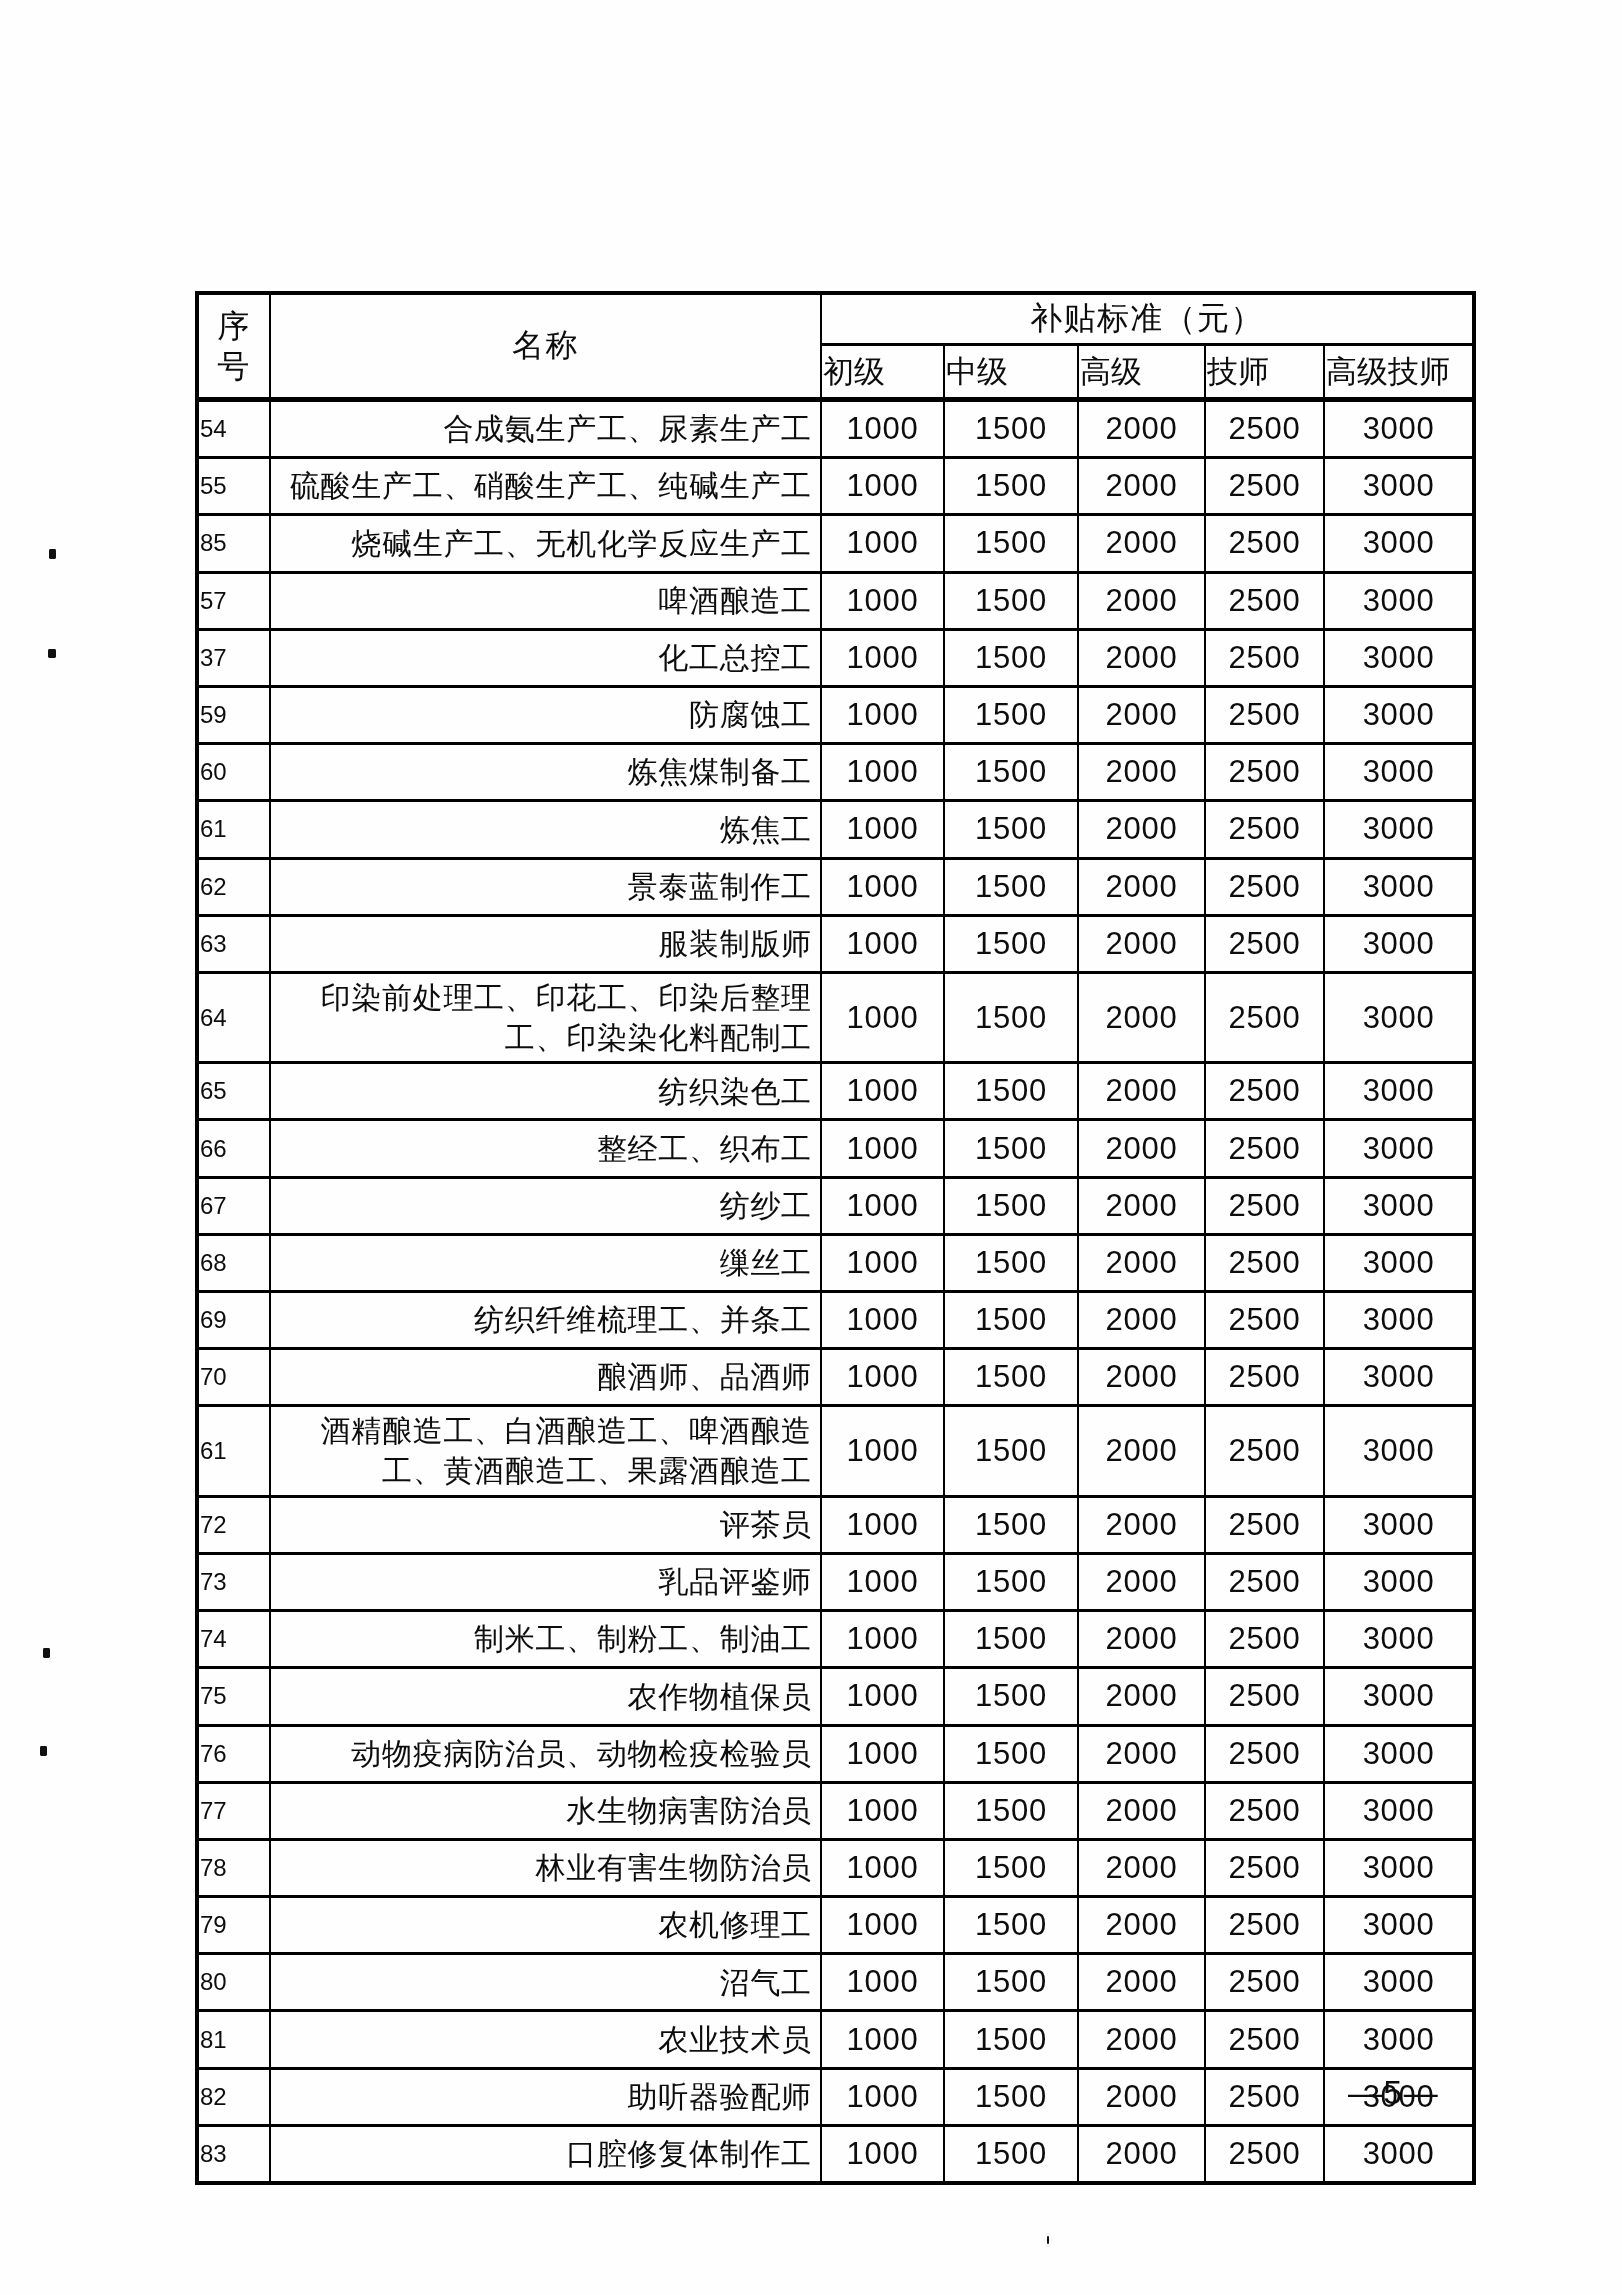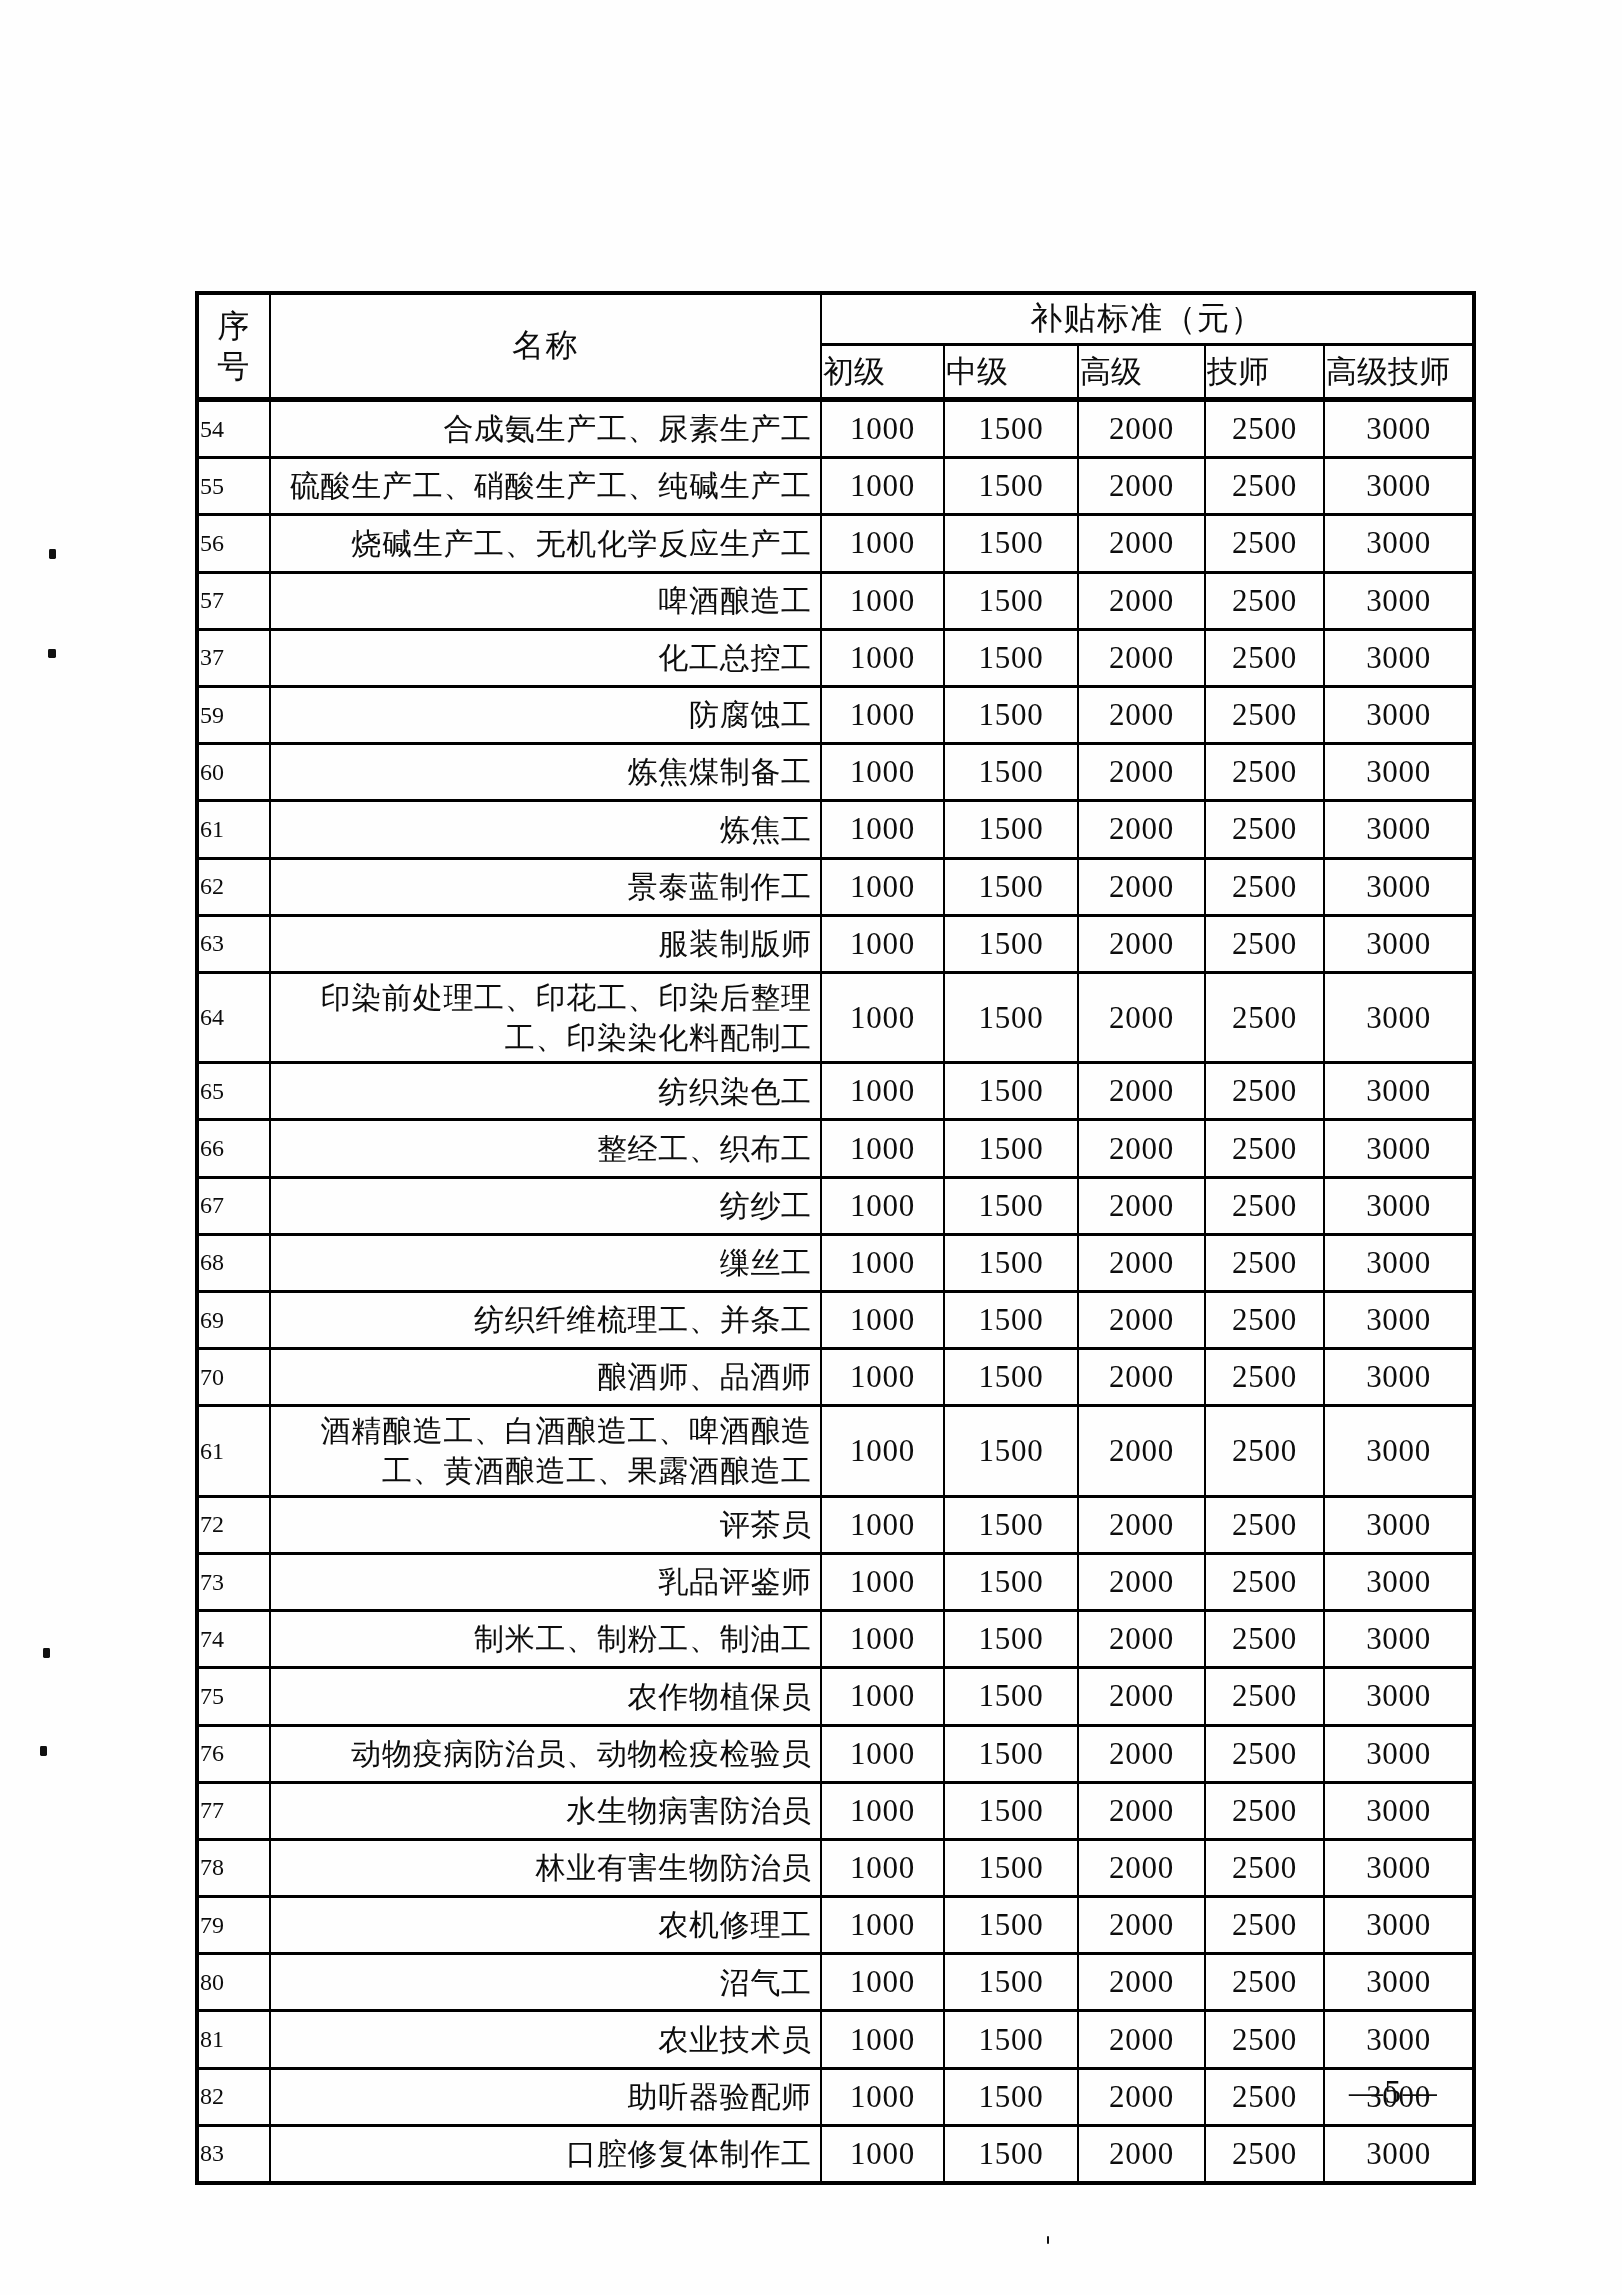--- a/index.html
+++ b/index.html
@@ -5,21 +5,21 @@
   html, body {
     margin: 0;
     padding: 0;
     background: #ffffff;
   }
   .page {
     position: relative;
     width: 1622px;
     height: 2295px;
     background: #fefefe;
-    font-family: Liberation Serif, serif;
+    font-family: Liberation Sans, sans-serif;
     color: #0d0d0d;
     overflow: hidden;
   }
   table.subsidy {
     position: absolute;
     left: 195px;
     top: 291px;
     width: 1276px;
     border-collapse: collapse;
     table-layout: fixed;
@@ -152,21 +152,21 @@
     <td class="seq">55</td>
     <td class="name">硫酸生产工、硝酸生产工、纯碱生产工</td>
     <td class="val">1000</td>
     <td class="val">1500</td>
     <td class="val">2000</td>
     <td class="val">2500</td>
     <td class="val">3000</td>
   </tr>
 
   <tr>
-    <td class="seq">56</td>
+    <td class="seq">85</td>
     <td class="name">烧碱生产工、无机化学反应生产工</td>
     <td class="val">1000</td>
     <td class="val">1500</td>
     <td class="val">2000</td>
     <td class="val">2500</td>
     <td class="val">3000</td>
   </tr>
 
   <tr>
     <td class="seq">57</td>

